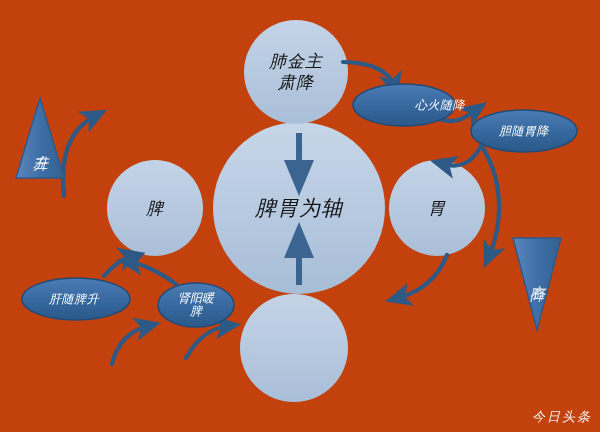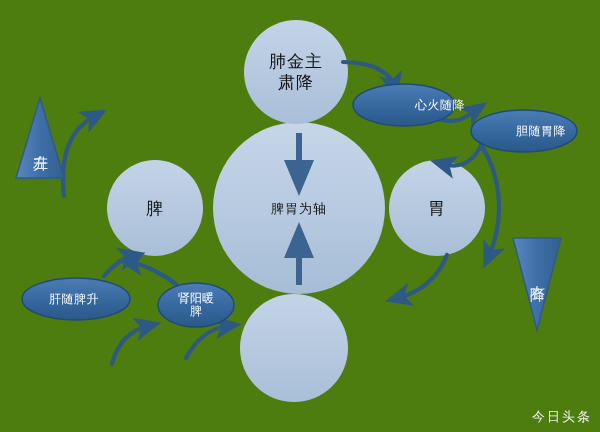--- a/index.html
+++ b/index.html
@@ -4,23 +4,24 @@
 <style>
   html, body {
     margin: 0;
     padding: 0;
     background: #ffffff;
   }
   #canvas {
     position: relative;
     width: 600px;
     height: 432px;
-    background: #4d7c0f;
+    background: #c2410c;
     overflow: hidden;
     font-family: "DejaVu Sans", "Liberation Sans", sans-serif;
+    font-style: italic;
   }
   svg.layer {
     position: absolute;
     left: 0;
     top: 0;
     width: 600px;
     height: 432px;
   }
   .node-label {
     position: absolute;
@@ -32,21 +33,21 @@
     white-space: pre-line;
   }
   .circle-text {
     color: #111111;
     font-size: 17px;
     line-height: 21px;
     letter-spacing: 1px;
   }
   .center-text {
     color: #141414;
-    font-size: 13px;
+    font-size: 21px;
     line-height: 23px;
     letter-spacing: 1px;
   }
   .pill-text {
     color: #ffffff;
     font-size: 12px;
     line-height: 15px;
     letter-spacing: 0.5px;
   }
   .pill-text-sm {
@@ -154,21 +155,21 @@
 
   <div class="node-label circle-text" style="left:107px; top:190px; width:96px; height:36px;">脾</div>
 
   <div class="node-label center-text" style="left:229px; top:192px; width:140px; height:32px;">脾胃为轴</div>
 
   <div class="node-label circle-text" style="left:389px; top:190px; width:96px; height:36px;">胃</div>
 
 
   <div class="node-label pill-text" style="left:353px; top:94px; width:102px; height:22px;margin-left:36px;">心火随降</div>
 
-  <div class="node-label pill-text" style="left:488px; top:120px; width:106px; height:22px;">胆随胃降</div>
+  <div class="node-label pill-text" style="left:471px; top:120px; width:106px; height:22px;">胆随胃降</div>
 
   <div class="node-label pill-text" style="left:22px; top:288px; width:104px; height:22px;">肝随脾升</div>
 
   <div class="node-label pill-text-sm" style="left:158px; top:291px; width:76px; height:28px;">肾阳暖
 脾</div>
 
   <div class="node-label tri-text" style="left:24px; top:113px; width:32px; height:62px;">左升</div>
 
   <div class="node-label tri-text" style="left:521px; top:244px; width:32px; height:62px;">右降</div>
 

